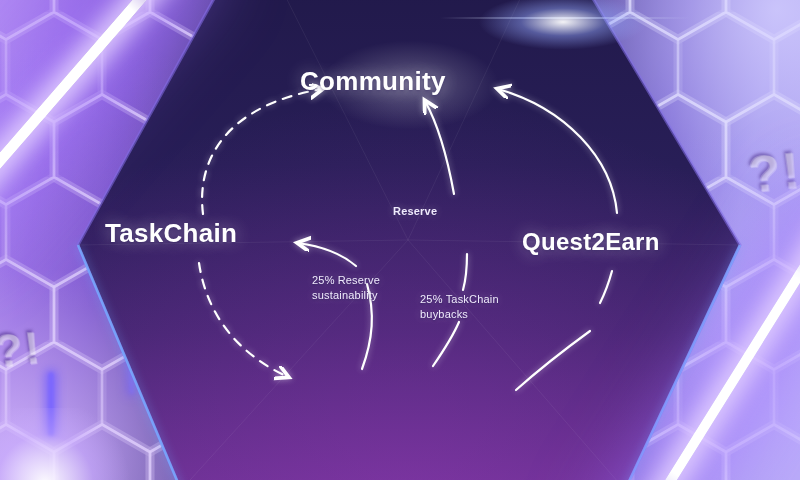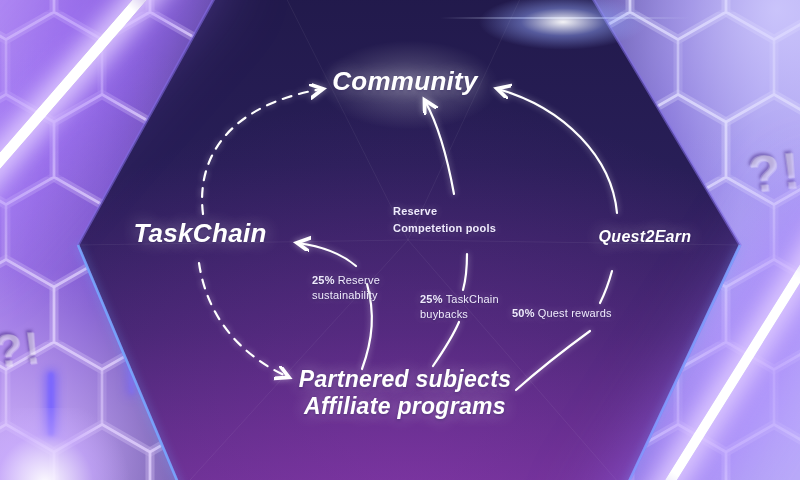--- a/index.html
+++ b/index.html
@@ -30,34 +30,33 @@
   .corner-glow{position:absolute;left:-50px;top:408px;width:190px;height:150px;
     background:radial-gradient(circle,rgba(255,255,255,.95) 0%,rgba(200,170,255,.5) 40%,transparent 70%);}
   .flare{position:absolute;left:478px;top:-6px;width:170px;height:56px;
     background:radial-gradient(ellipse at center,rgba(255,255,255,.95) 0%,rgba(150,170,255,.45) 35%,transparent 70%);}
   .flare-streak{position:absolute;left:440px;top:17px;width:250px;height:2px;opacity:.7;
     background:linear-gradient(90deg,transparent,rgba(220,230,255,.9),transparent);}
   .halo{position:absolute;border-radius:50%;}
   .halo-community{left:320px;top:40px;width:180px;height:90px;
     background:radial-gradient(ellipse,rgba(255,255,255,.28) 0%,transparent 70%);}
   .node{
-    position:absolute;text-align:center;color:var(--text,#fff);font-weight:bold;
+    position:absolute;color:var(--text,#fff);font-weight:bold;
     text-shadow:0 0 16px rgba(255,255,255,.45),0 1px 3px rgba(30,15,80,.5);
     letter-spacing:.3px;
-    font-style:italic;
   }
   .node-community{left:300px;top:66px;width:210px;font-size:26px;}
   .node-taskchain{left:105px;top:218px;width:190px;font-size:26px;}
-  .node-quest2earn{left:550px;top:228px;width:190px;font-size:16px;}
+  .node-quest2earn{left:522px;top:228px;width:190px;font-size:24px;}
   .node-partners{left:268px;top:366px;width:274px;font-size:23px;line-height:27px;}
   .small-label{
     position:absolute;text-align:left;color:#efeafc;font-size:11px;line-height:15px;
     text-shadow:0 0 8px rgba(255,255,255,.3),0 1px 2px rgba(30,15,80,.5);letter-spacing:.2px;
   }
-  .small-label .pct{font-weight:bold;margin-right:3px;}
+  .small-label .pct{font-weight:normal;margin-right:3px;}
   .label-reserve{left:393px;top:203px;width:154px;font-weight:bold;line-height:17px;}
   .label-platform{left:312px;top:273px;width:108px;}
   .label-buybacks{left:420px;top:292px;width:95px;}
   .label-quest{left:512px;top:306px;width:160px;white-space:nowrap;}
   svg.arrows{filter:drop-shadow(0 0 3px rgba(255,255,255,.45));}
   .flow{fill:none;stroke:var(--arrow,#ffffff);stroke-width:2.2;stroke-linecap:round;}
   .flow.dashed{stroke-dasharray:9 8;}
 </style>
 </head>
 <body>
@@ -142,32 +141,24 @@
     <path class="flow" d="M 463,290 C 466,279 467,268 467,254"></path>
     <path class="flow" marker-end="url(#ah)" d="M 454,194 C 448,161 440,128 425,101"></path>
     <path class="flow" d="M 516,390 C 543,366 568,347 590,331"></path>
     <path class="flow" d="M 600,303 C 605,293 609,282 612,271"></path>
     <path class="flow" marker-end="url(#ah)" d="M 617,213 C 612,158 565,108 498,89"></path>
   </svg>
 
   <div class="node node-community">Community</div>
   <div class="node node-taskchain">TaskChain</div>
   <div class="node node-quest2earn">Quest2Earn</div>
-  <div class="node node-partners">
-    <div>Partnered subjects</div>
-    <div>Affiliate programs</div>
-  </div>
 
   <div class="small-label label-reserve">
     <div>Reserve</div>
-    <div>Competetion pools</div>
   </div>
   <div class="small-label label-platform">
     <span class="pct">25%</span><span>Reserve sustainability</span>
   </div>
   <div class="small-label label-buybacks">
     <span class="pct">25%</span><span>TaskChain buybacks</span>
   </div>
-  <div class="small-label label-quest">
-    <span class="pct">50%</span><span>Quest rewards</span>
-  </div>
 
 </div>
 
 </body></html>

